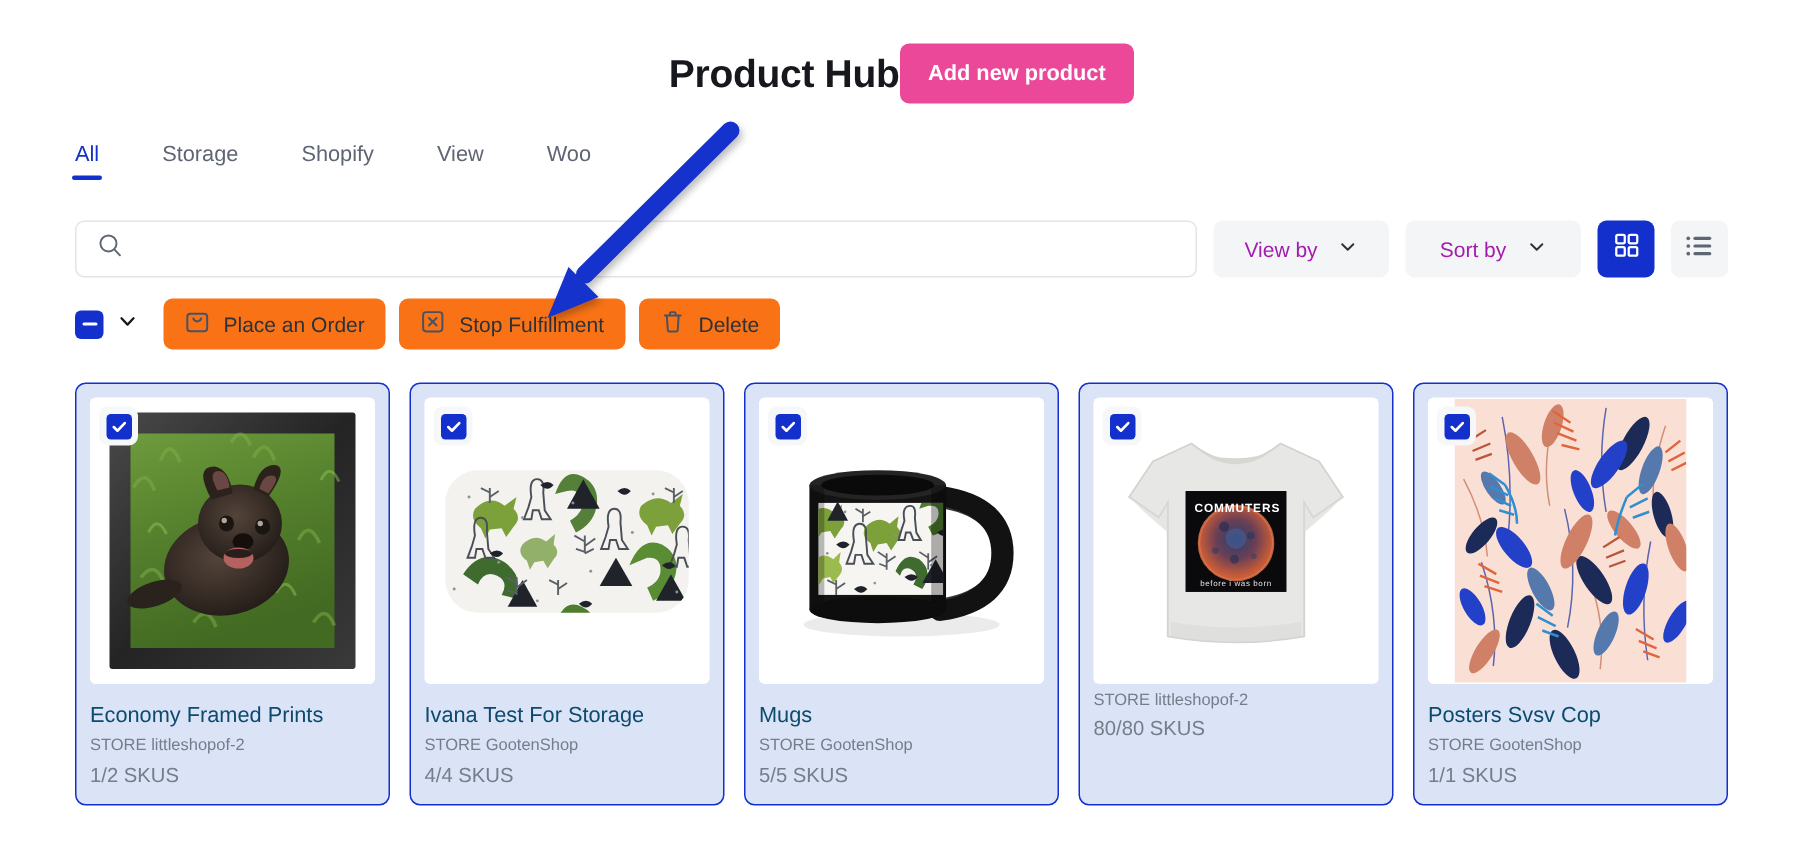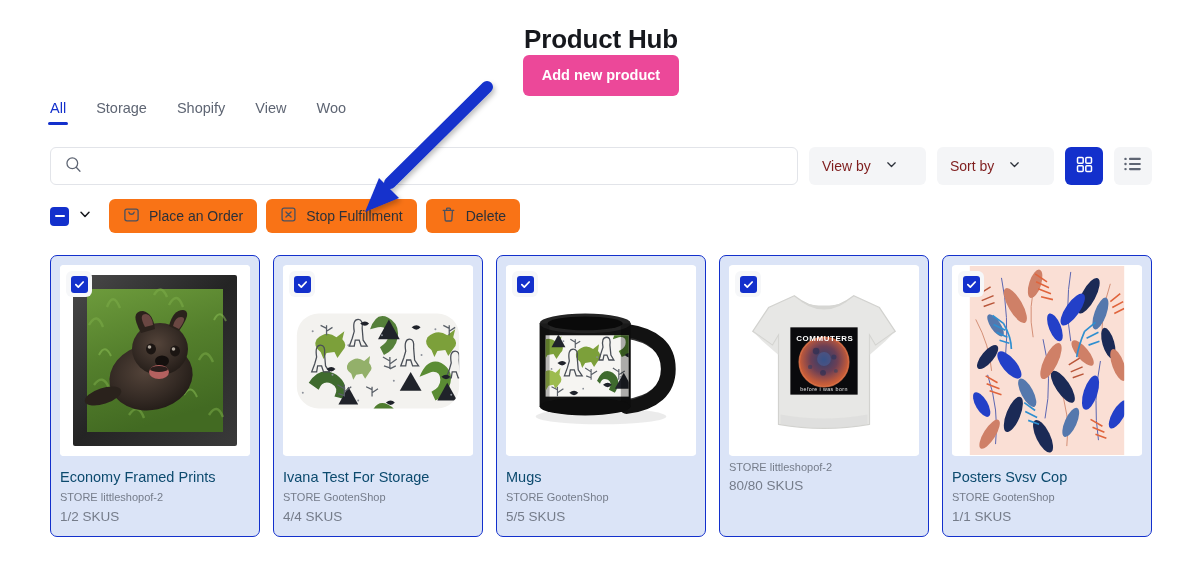--- a/index.html
+++ b/index.html
@@ -21,24 +21,23 @@
     width: 1202px;
     height: 564px;
     box-sizing: border-box;
     padding: 0 50px;
   }
 
   
   .header-row {
     display: flex;
     align-items: center;
-    justify-content: space-between;
+    justify-content: center;
     padding-top: 24px;
     height: 50px;
-    flex-direction: column;
   }
   .page-title {
     font-size: 26px;
     font-weight: bold;
     letter-spacing: -0.2px;
     color: #16181d;
     margin: 0;
   }
   .add-product-btn {
     background: #ec4899;
@@ -50,22 +49,22 @@
     font-weight: bold;
     padding: 13px 19px;
     cursor: pointer;
     line-height: 1;
     white-space: nowrap;
   }
 
   
   .tabs {
     display: flex;
-    align-items: center;
-    gap: 30px;
+    align-items: flex-start;
+    gap: 42px;
     margin-top: 22px;
     height: 34px;
   }
   .tab {
     font-size: 14.5px;
     color: #5e6573;
     padding-bottom: 9px;
     cursor: pointer;
     position: relative;
     line-height: 1;
@@ -116,24 +115,24 @@
   .search-input::placeholder { color: #9aa0ad; }
 
   .dropdown {
     height: 38px;
     min-width: 117px;
     background: #f4f5f7;
     border: none;
     border-radius: 6px;
     display: flex;
     align-items: center;
-    justify-content: flex-start;
+    justify-content: center;
     padding: 0 13px;
     font-size: 14px;
-    color: #7f1d1d;
+    color: #a21caf;
     cursor: pointer;
     box-sizing: border-box;
     gap: 14px;
   }
   .view-toggle {
     width: 38px;
     height: 38px;
     border-radius: 6px;
     display: flex;
     align-items: center;

